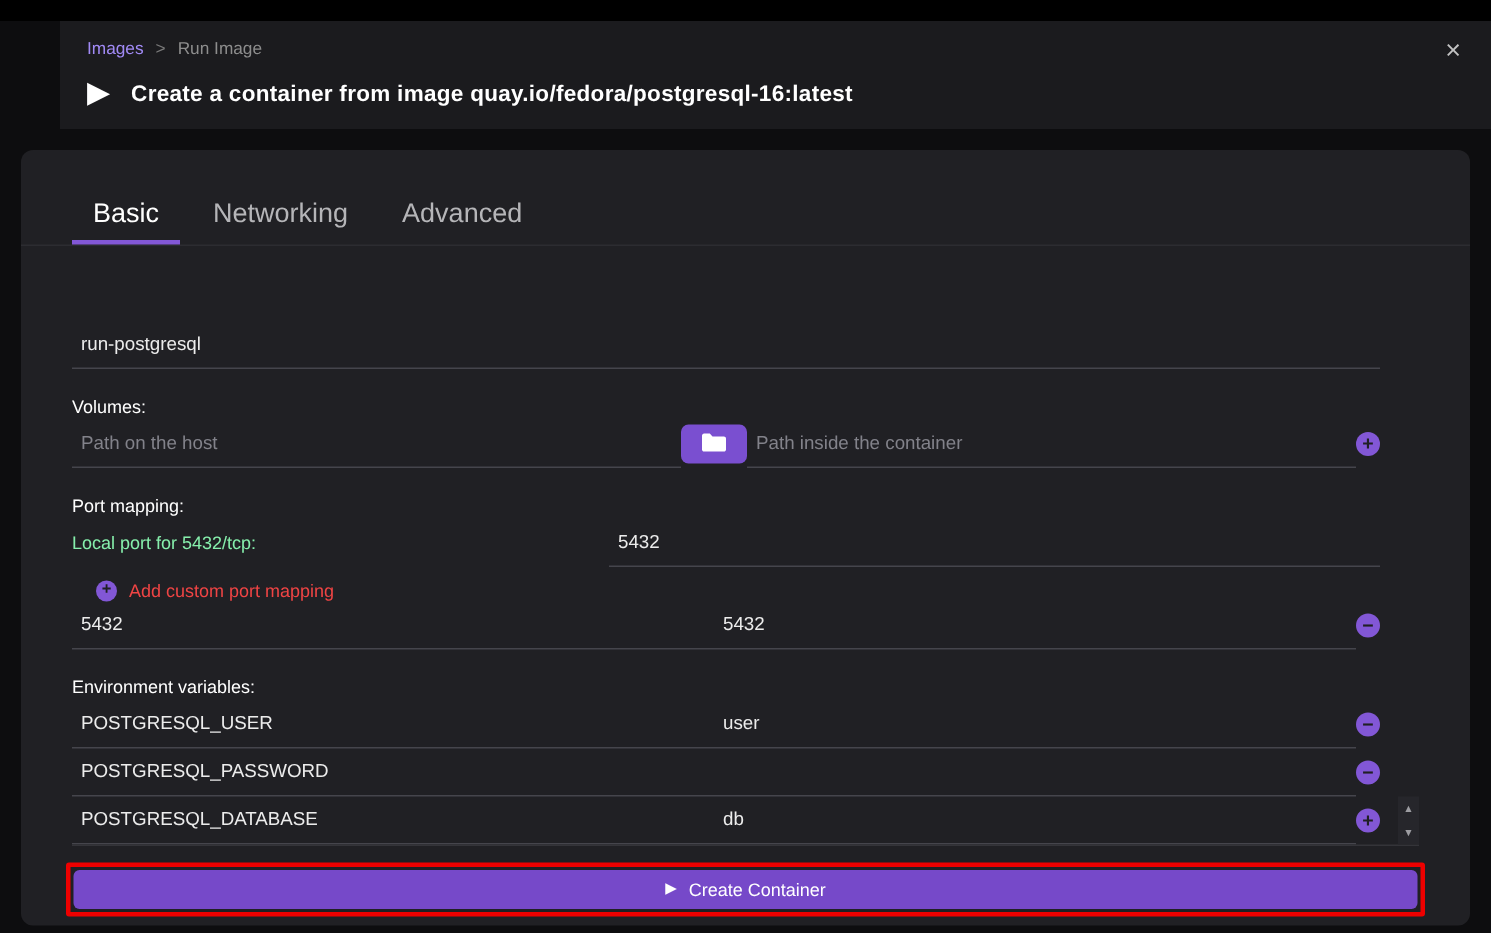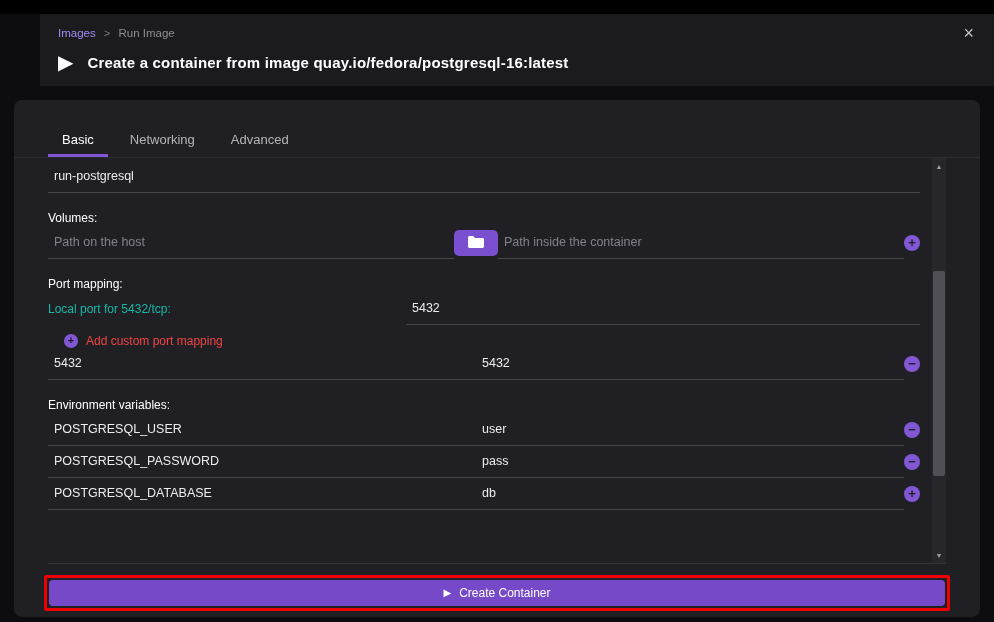--- a/index.html
+++ b/index.html
@@ -25,24 +25,24 @@
   .title-row { display:flex; align-items:center; gap:14px; margin-top:10px; }
   .play-glyph { color:#ffffff; font-size:20px; line-height:1; }
   .page-title { font-size:15px; font-weight:700; color:#fff; letter-spacing:.2px; }
 
   .panel {
     flex:1; margin:14px 14px 5px; background:#202024; border-radius:8px;
     display:flex; flex-direction:column; min-height:0;
   }
 
   .tabs { display:flex; gap:8px; padding:24px 34px 0; border-bottom:1px solid #2c2c31; flex:0 0 auto; }
-  .tab { padding:8px 14px 10px; font-size:13px; color:#b5b5b8; cursor:pointer; }
+  .tab { padding:8px 14px 10px; font-size:18px; color:#b5b5b8; cursor:pointer; }
   .tab.active { color:#ffffff; box-shadow: inset 0 -3px 0 #8257d6; }
 
-  .form-area { flex:1; display:flex; margin:0 34px; min-height:0; border-bottom:1px solid #343439; }
+  .form-area { flex:1; display:flex; margin:0 34px; min-height:0; border-bottom:1px solid #343439;align-items:flex-end; }
   .form-scroll { flex:1; padding:3px 12px 0 0; overflow:hidden; }
 
   .text-input {
     background:transparent; border:none; border-bottom:1px solid #45454c;
     color:#ececec; font-size:12.5px; padding:8px 6px 9px; width:100%;
     font-family:"Liberation Sans", sans-serif; outline:none;
   }
   .text-input::placeholder { color:#82828a; }
 
   .section-label { font-size:12px; color:#ffffff; margin:18px 0 2px; }
@@ -57,21 +57,21 @@
 
   .circle-btn {
     width:16px; height:16px; border-radius:50%; background:#8257d6; color:#202024;
     display:flex; align-items:center; justify-content:center;
     font-size:13px; font-weight:700; line-height:1; border:none; cursor:pointer; flex:0 0 auto;
     padding-bottom:1px;
   }
   .circle-btn.small { width:14px; height:14px; font-size:11px; }
 
   .port-label-row { display:flex; align-items:center; margin-top:2px; }
-  .port-label { flex:0 0 358px; font-size:12px; color:#14b8a6; }
+  .port-label { flex:0 0 358px; font-size:12px; color:#86efac; }
 
   .add-custom { display:flex; align-items:center; gap:8px; margin:9px 0 0 16px; cursor:pointer; }
   .add-custom-label { color:#ef4444; font-size:12px; }
 
   .scrollbar { flex:0 0 14px; background:#26262b; display:flex; flex-direction:column; align-items:center; }
   .sb-btn { height:16px; width:100%; background:none; border:none; color:#9d9da2; font-size:7px; cursor:pointer; display:flex; align-items:center; justify-content:center; }
   .sb-track { flex:1; width:100%; position:relative; }
   .sb-thumb { position:absolute; top:26%; height:55%; left:1px; right:1px; background:#4f4f55; border-radius:2px; cursor:grab; }
 
   .footer { padding:11px 30px 6px; flex:0 0 auto; }
@@ -152,21 +152,20 @@
       <div class="section-label">Environment variables:</div>
 
       <div class="flex-row">
         <input class="text-input grow" type="text" value="POSTGRESQL_USER" style="">
         <input class="text-input grow" type="text" value="user" style="">
         <button class="circle-btn">−</button>
       </div>
 
       <div class="flex-row">
         <input class="text-input grow" type="text" value="POSTGRESQL_PASSWORD" style="">
-        <input class="text-input grow" type="text" value="pass" style="">
         <button class="circle-btn">−</button>
       </div>
 
       <div class="flex-row">
         <input class="text-input grow" type="text" value="POSTGRESQL_DATABASE" style="">
         <input class="text-input grow" type="text" value="db" style="">
         <button class="circle-btn">+</button>
       </div>
 
     </div>

